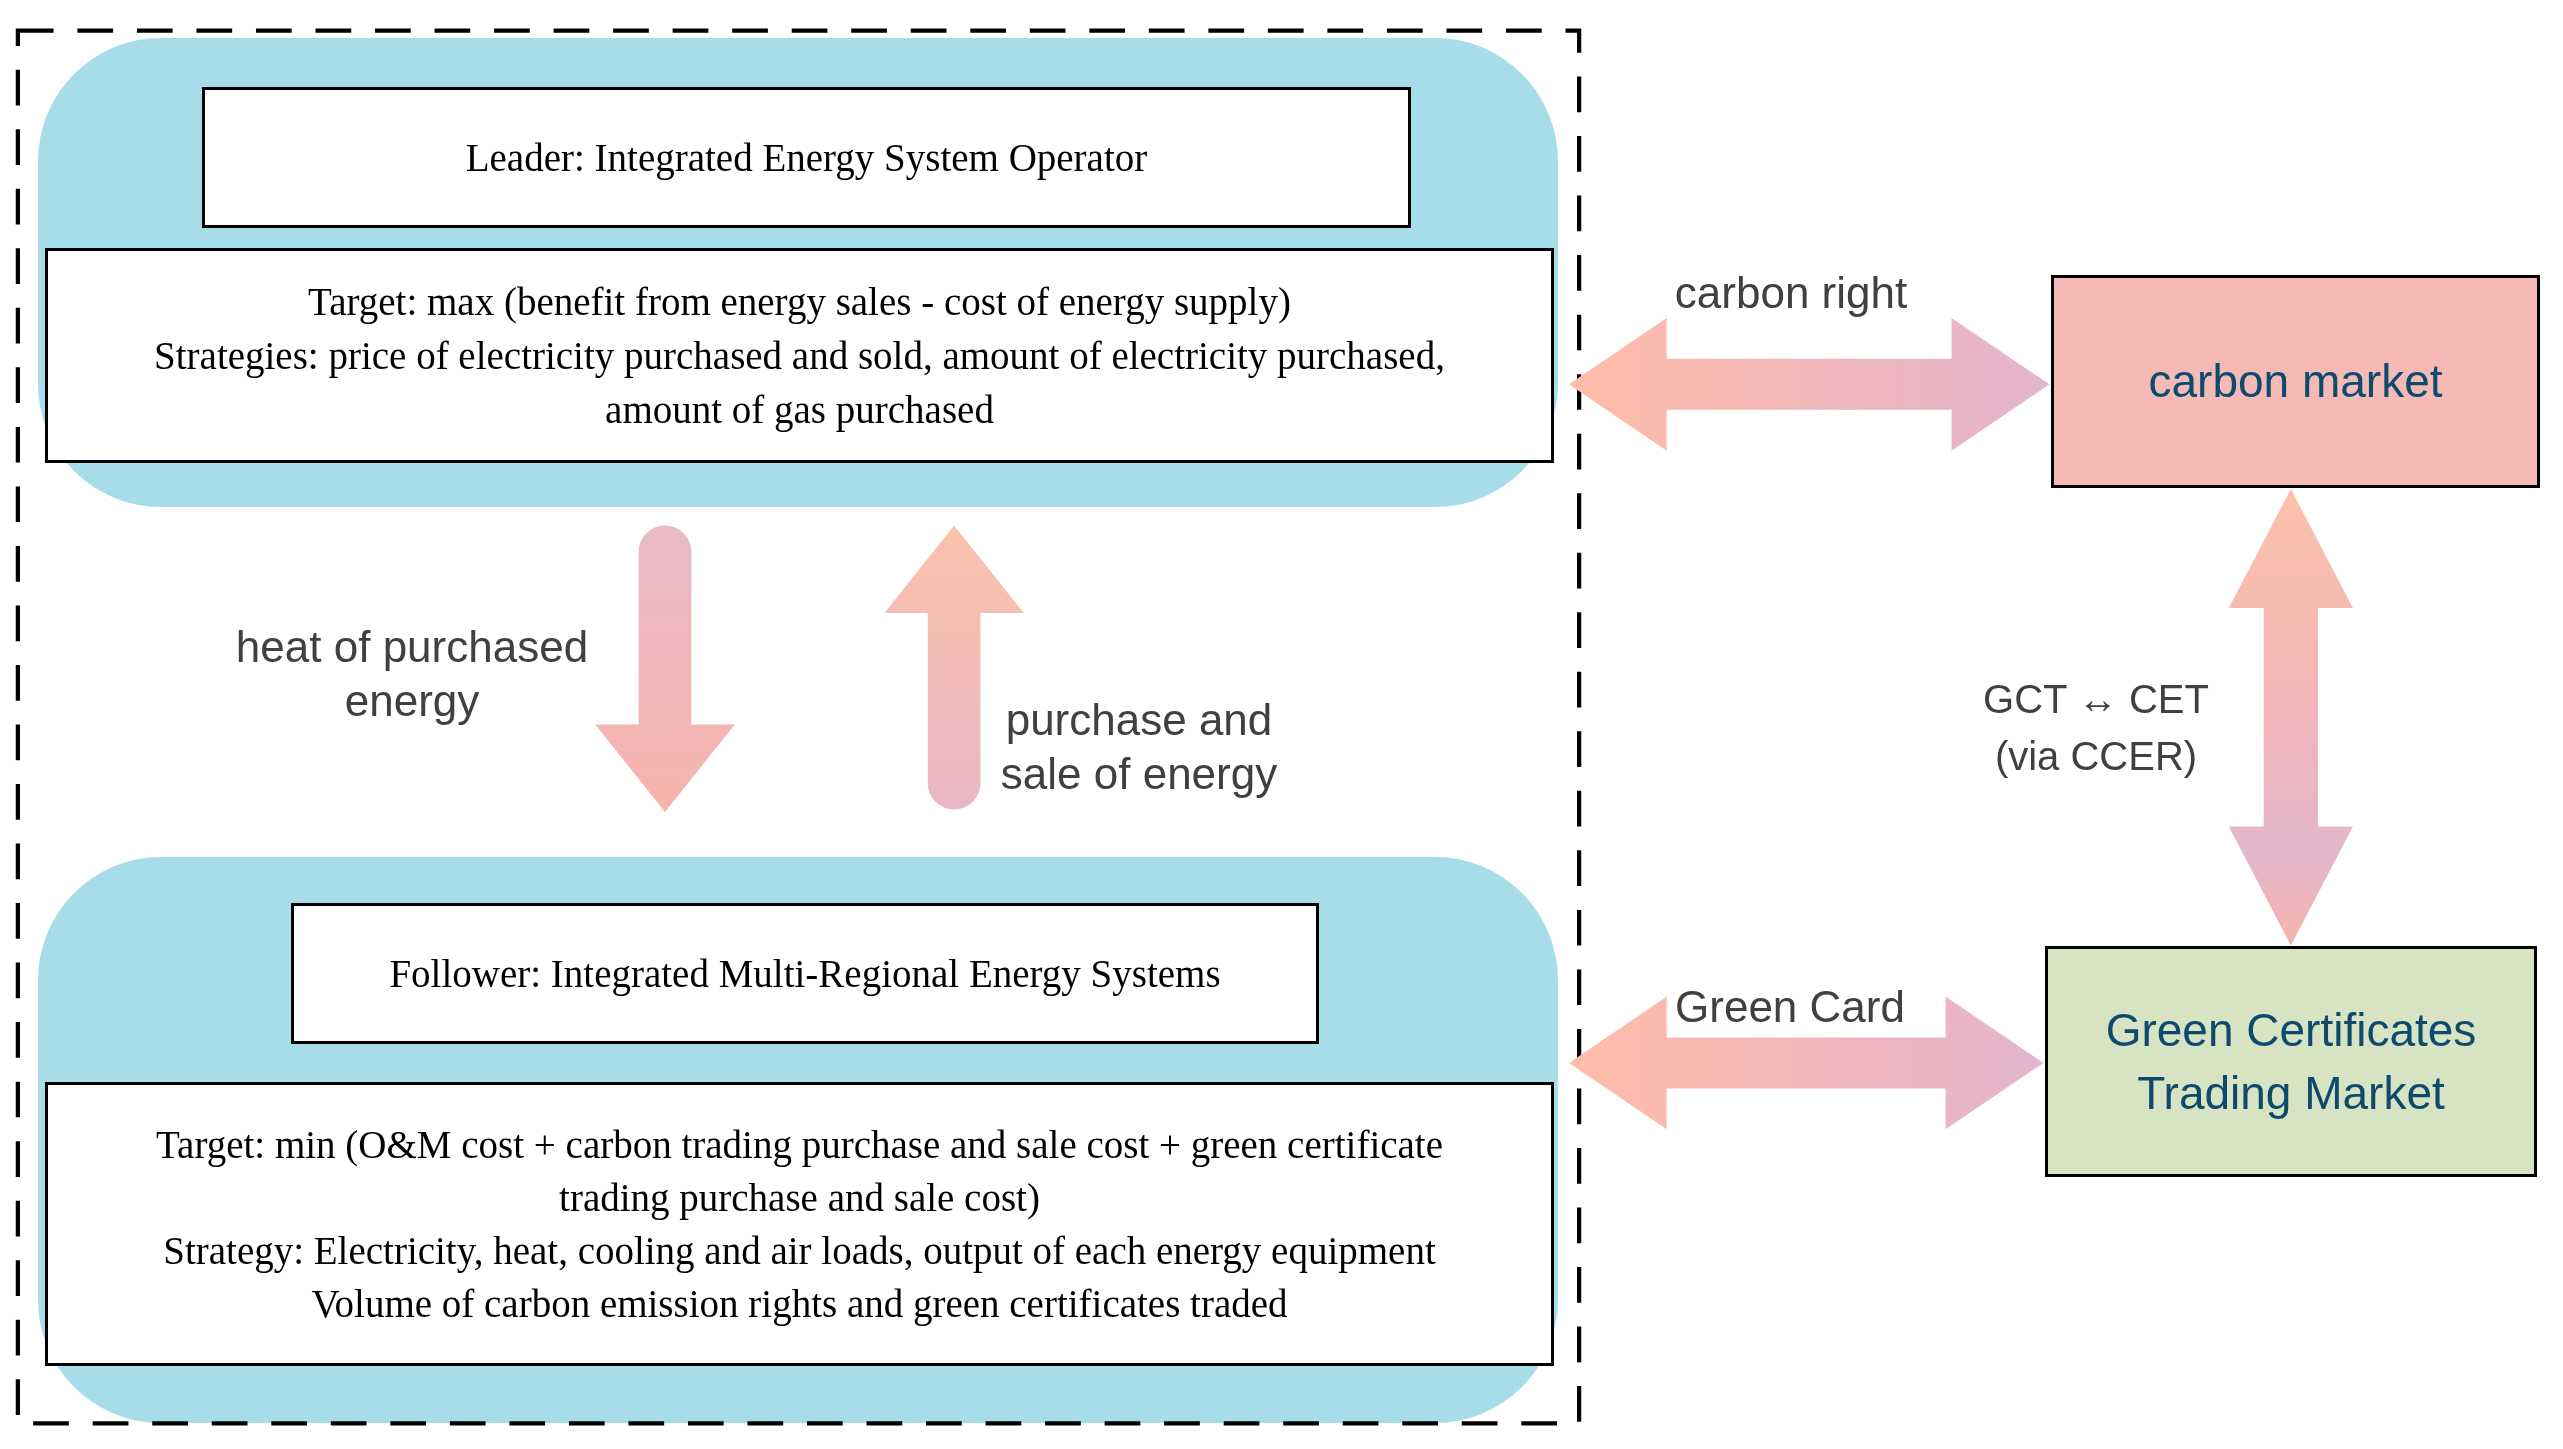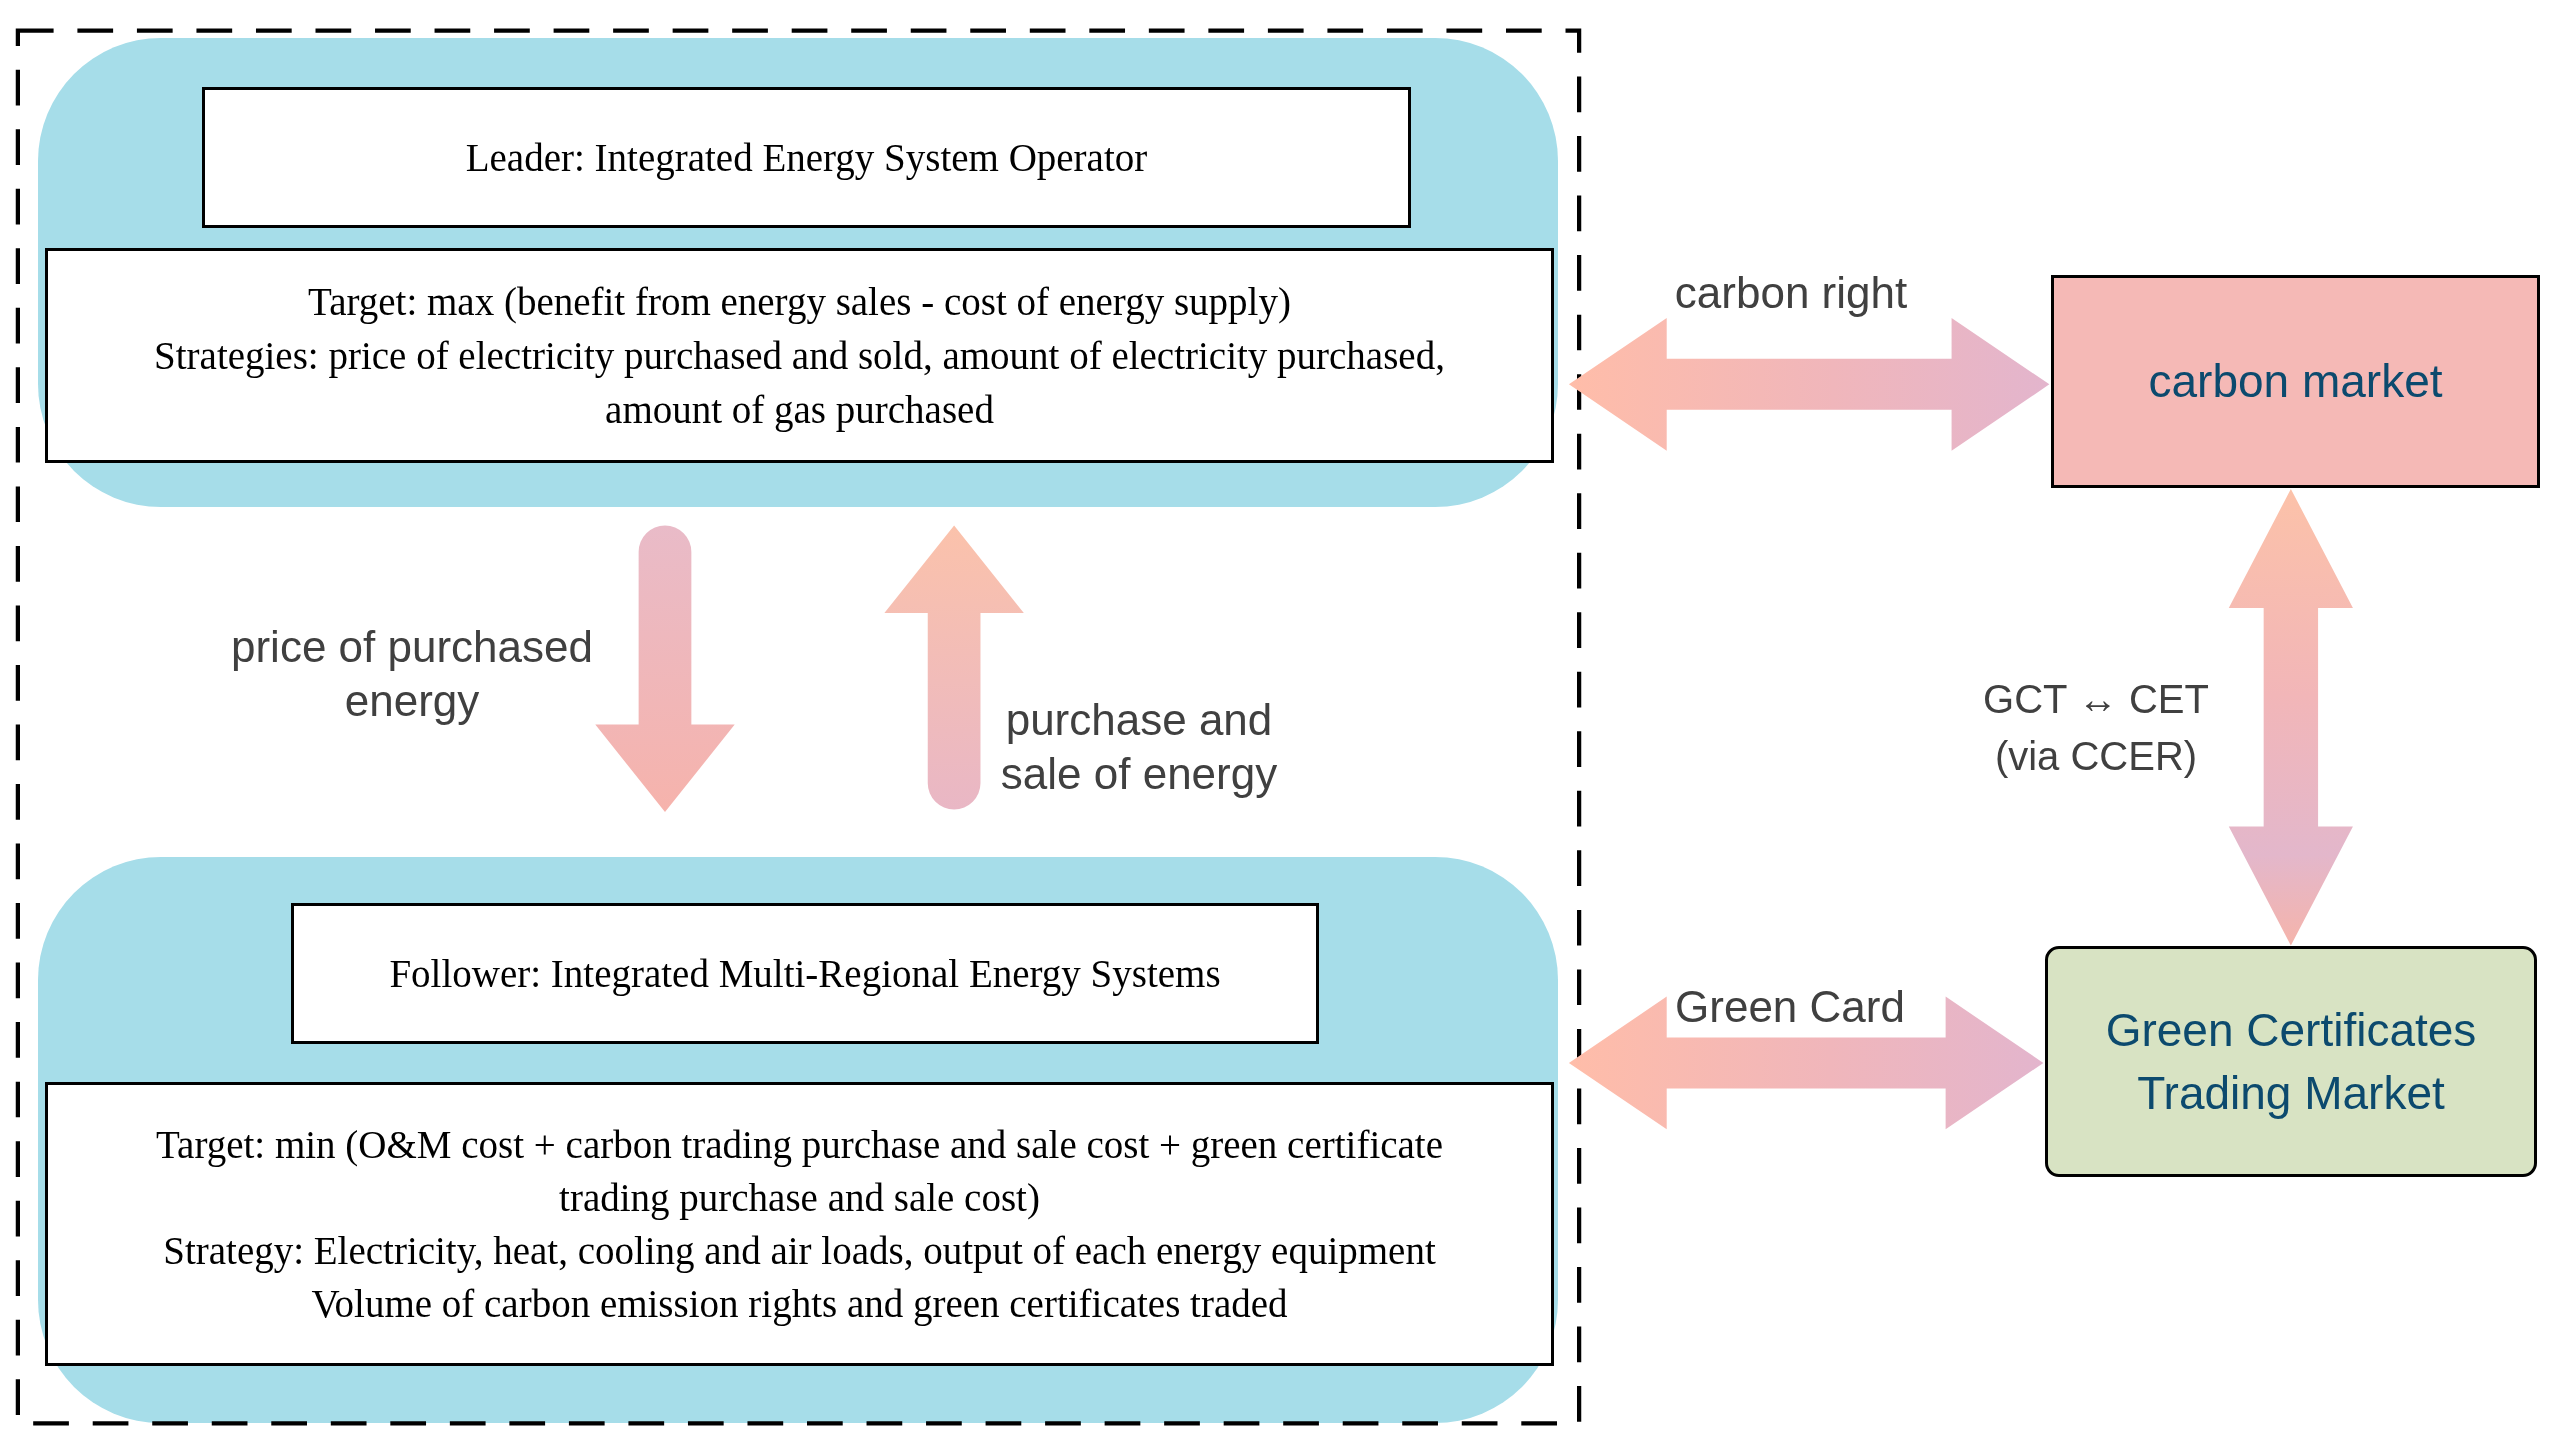--- a/index.html
+++ b/index.html
@@ -37,21 +37,21 @@
     position:absolute;
     border:3.4px solid #000000;
     box-sizing:border-box;
     display:flex;align-items:center;justify-content:center;
     text-align:center;
     font-size:46px;line-height:63px;
     color:#0c4a6e;
     white-space:pre-line;
   }
   .box-carbon{left:2051px;top:275px;width:489px;height:213px;background:#f5b9b6;}
-  .box-green{left:2045px;top:946px;width:492px;height:231px;background:#d8e3c3;border-radius:14px;}
+  .box-green{left:2045px;top:946px;width:492px;height:231px;background:#d8e3c3;}
   .flabel{
     position:absolute;
     transform:translate(-50%,-50%);
     text-align:center;
     white-space:pre-line;
     color:#404040;
     font-size:44px;line-height:54px;
   }
   .lbl-price{left:412px;top:674px;}
   .lbl-purchase{left:1139px;top:747px;}
@@ -120,21 +120,21 @@
   <div class="wbox box-follower">
     <span>Follower: Integrated Multi-Regional Energy Systems</span>
   </div>
   <div class="wbox box-follower-target">
     <span>Target: min (O&amp;M cost + carbon trading purchase and sale cost + green certificate
 trading purchase and sale cost)
 Strategy: Electricity, heat, cooling and air loads, output of each energy equipment
 Volume of carbon emission rights and green certificates traded</span>
   </div>
 
-  <div class="flabel lbl-price">price of purchased
+  <div class="flabel lbl-price">heat of purchased
 energy</div>
   <div class="flabel lbl-purchase">purchase and
 sale of energy</div>
 
   <div class="flabel lbl-carbon-right">carbon right</div>
   <div class="flabel lbl-green-card">Green Card</div>
   <div class="flabel lbl-gct">GCT ↔ CET
 (via CCER)</div>
 
   <div class="market-box box-carbon">

